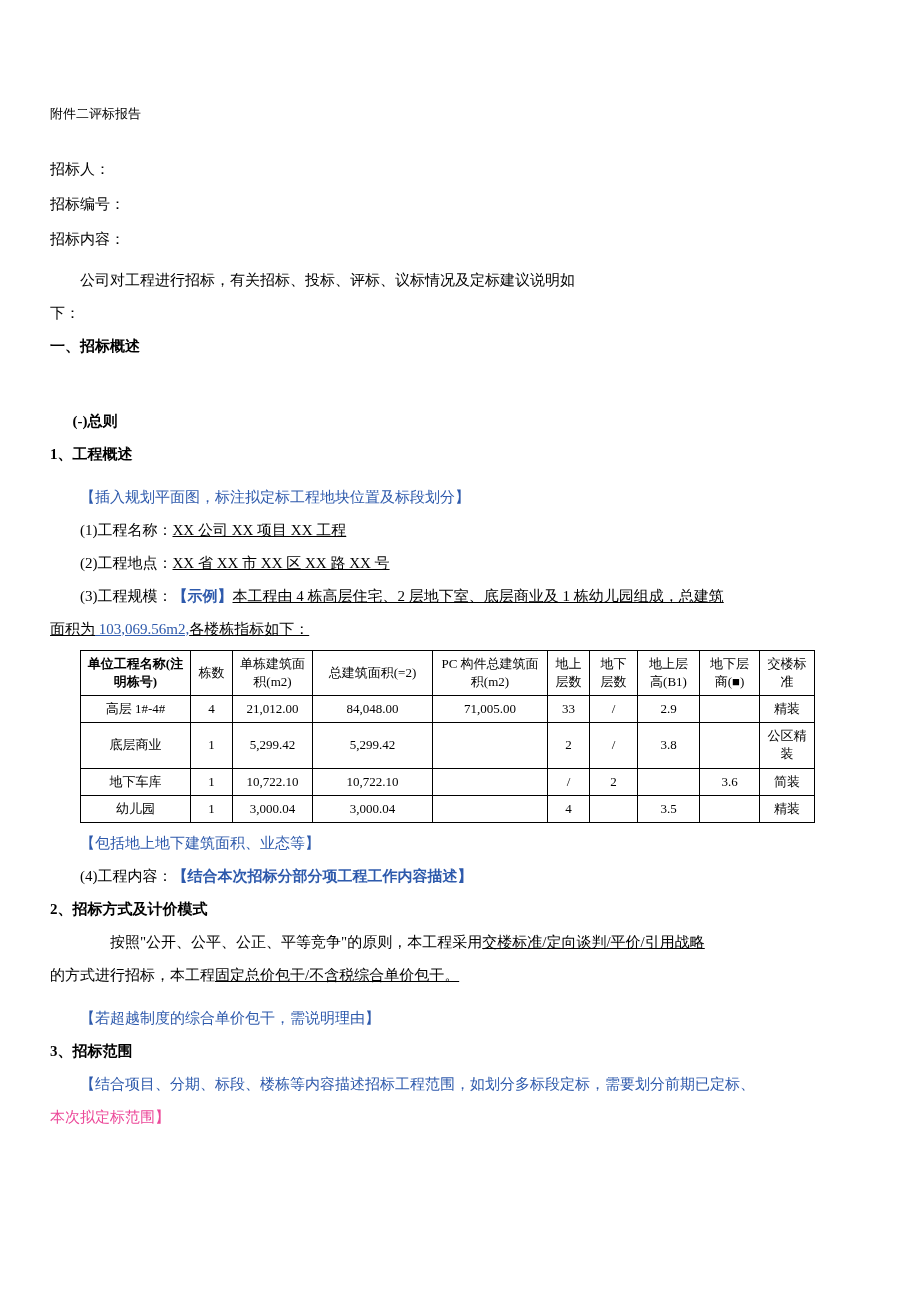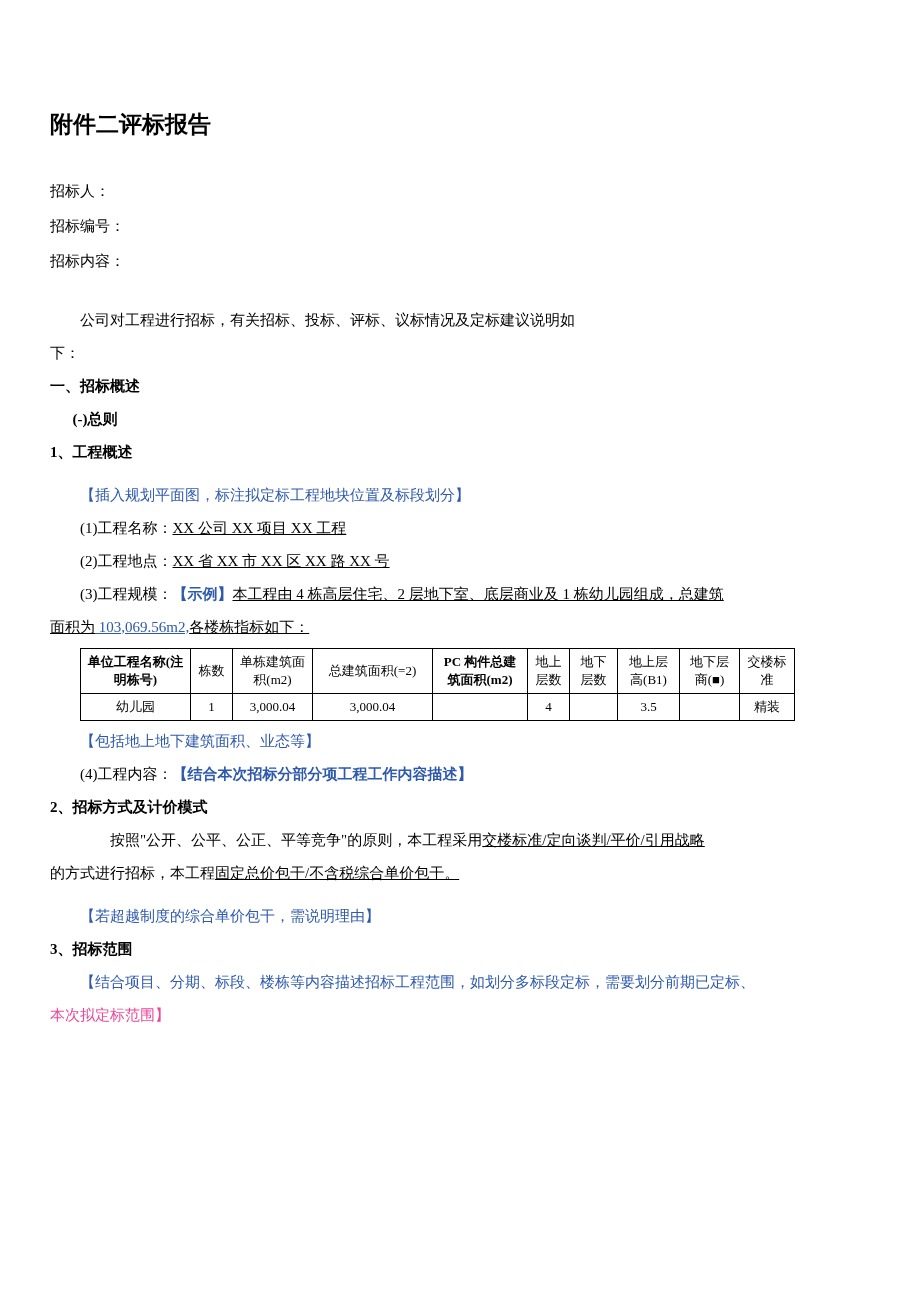--- a/index.html
+++ b/index.html
@@ -6,37 +6,38 @@
     body {
       width: 920px;
       font-family: "SimSun", "宋体", serif;
       background: #fff;
       padding: 100px 50px 50px 50px;
       color: #000;
       font-size: 15px;
       line-height: 2.2;
     }
     .title {
-      font-size: 23px;
-      font-weight: bold;
+      font-size: 13px;
+      font-weight: normal;
       margin-bottom: 24px;
     }
     .field-line {
       margin-bottom: 2px;
     }
     .intro {
       text-indent: 2em;
-      margin-top: 26px;
+      margin-top: 8px;
     }
     .section-head {
       font-weight: bold;
     }
     .sub-head {
       font-weight: bold;
       padding-left: 1.5em;
+      margin-top: 42px;
     }
     .num-item {
       font-weight: bold;
     }
     .note {
       color: #2e5aac;
       text-indent: 2em;
     }
     .note-noindent {
       color: #ec4899;
@@ -68,21 +69,21 @@
       line-height: 1.4;
       font-weight: normal;
     }
     th {
       font-weight: normal;
     }
     .col-name { width: 110px; font-weight: bold; }
     .col-count { width: 42px; }
     .col-area1 { width: 80px; }
     .col-area2 { width: 120px; margin-left: 18px; }
-    .col-pc { width: 95px; font-weight: bold; }
+    .col-pc { width: 115px; }
     .col-up { width: 42px; }
     .col-dn { width: 48px; }
     .col-uph { width: 62px; }
     .col-dnh { width: 60px; }
     .col-std { width: 55px; }
     .spacer {
       height: 10px;
     }
   </style>
 </head>
@@ -129,20 +130,56 @@
       <th class="col-pc">PC 构件总建筑面积(m2)</th>
       <th class="col-up">地上层数</th>
       <th class="col-dn">地下层数</th>
       <th class="col-uph">地上层高(B1)</th>
       <th class="col-dnh">地下层商(■)</th>
       <th class="col-std">交楼标准</th>
     </tr>
   </thead>
   <tbody id="tbody">
       <tr>
+        <td>高层 1#-4#</td>
+        <td>4</td>
+        <td>21,012.00</td>
+        <td>84,048.00</td>
+        <td>71,005.00</td>
+        <td>33</td>
+        <td>/</td>
+        <td>2.9</td>
+        <td></td>
+        <td>精装</td>
+      </tr>
+      <tr>
+        <td>底层商业</td>
+        <td>1</td>
+        <td>5,299.42</td>
+        <td>5,299.42</td>
+        <td></td>
+        <td>2</td>
+        <td>/</td>
+        <td>3.8</td>
+        <td></td>
+        <td>公区精装</td>
+      </tr>
+      <tr>
+        <td>地下车库</td>
+        <td>1</td>
+        <td>10,722.10</td>
+        <td>10,722.10</td>
+        <td></td>
+        <td>/</td>
+        <td>2</td>
+        <td></td>
+        <td>3.6</td>
+        <td>简装</td>
+      </tr>
+      <tr>
         <td>幼儿园</td>
         <td>1</td>
         <td>3,000.04</td>
         <td>3,000.04</td>
         <td></td>
         <td>4</td>
         <td></td>
         <td>3.5</td>
         <td></td>
         <td>精装</td>

